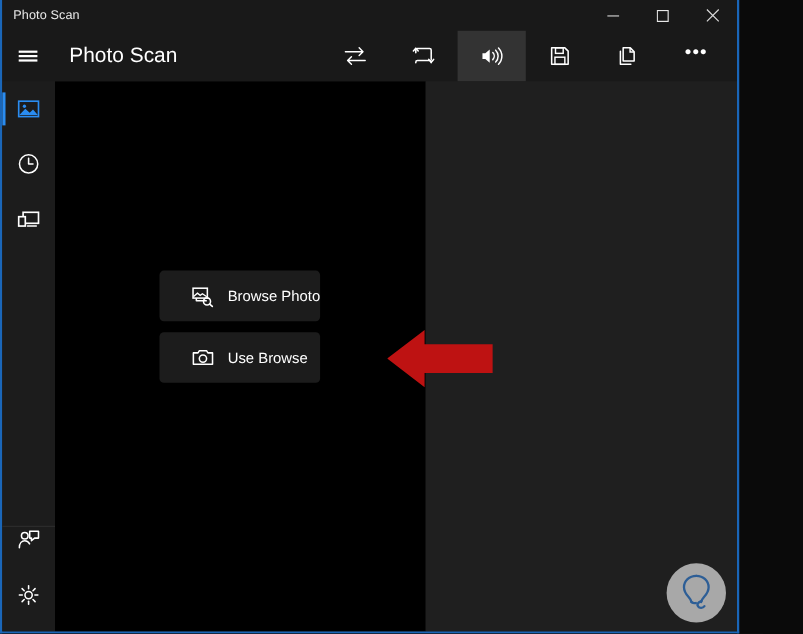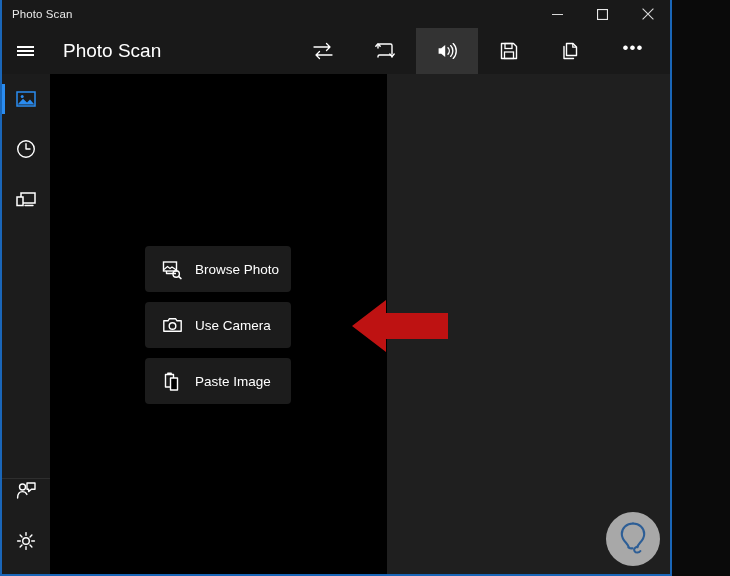--- a/index.html
+++ b/index.html
@@ -172,21 +172,21 @@
   }
   .action-btn {
     display: flex;
     align-items: center;
     width: 146px;
     height: 46px;
     background: #1c1c1c;
     border-radius: 4px;
     margin-bottom: 10px;
     box-sizing: border-box;
-    padding-left: 16px;
+    padding-left: 28px;
   }
   .action-btn .ic {
     width: 22px;
     display: flex;
     align-items: center;
     justify-content: center;
     flex: 0 0 auto;
   }
   .action-btn .ic svg { display: block; }
   .action-btn .lbl {
@@ -378,33 +378,23 @@
         <span class="lbl">Browse Photo</span>
       </div>
 
       <div class="action-btn">
         <span class="ic">
           <svg width="21" height="21" viewBox="0 0 21 21">
             <path d="M1.8 5.8 H6 L7.3 3.8 H13.7 L15 5.8 H19.2 V16.2 H1.8 Z" stroke="#ffffff" stroke-width="1.4" fill="none" stroke-linejoin="round"></path>
             <circle cx="10.5" cy="11" r="3.3" stroke="#ffffff" stroke-width="1.4" fill="none"></circle>
           </svg>
         </span>
-        <span class="lbl">Use Camera</span>
-      </div>
-
-      <div class="action-btn">
-        <span class="ic">
-          <svg width="21" height="21" viewBox="0 0 21 21">
-            <path d="M3.5 3.5 H11.5 V16 H3.5 Z" stroke="#ffffff" stroke-width="1.4" fill="none" stroke-linejoin="round"></path>
-            <path d="M5.8 3.5 V2.2 H9.2 V3.5" stroke="#ffffff" stroke-width="1.4" fill="none" stroke-linejoin="round"></path>
-            <path d="M8.5 7 H15.5 V19 H8.5 Z" stroke="#ffffff" stroke-width="1.4" fill="#000000" stroke-linejoin="round"></path>
-          </svg>
-        </span>
-        <span class="lbl">Paste Image</span>
-      </div>
+        <span class="lbl">Use Browse</span>
+      </div>
+
 
     </div>
   </div>
 
   <div class="rightpane"></div>
 
   <div class="arrow">
     <svg width="96" height="54" viewBox="0 0 96 54">
       <path d="M0 27 L34 1 L34 14 L96 14 L96 40 L34 40 L34 53 Z" fill="#BE1212"></path>
     </svg>

